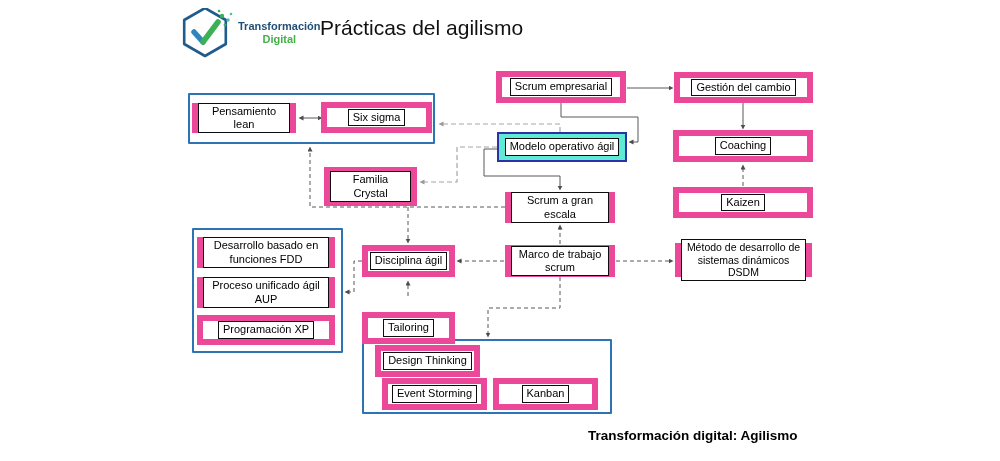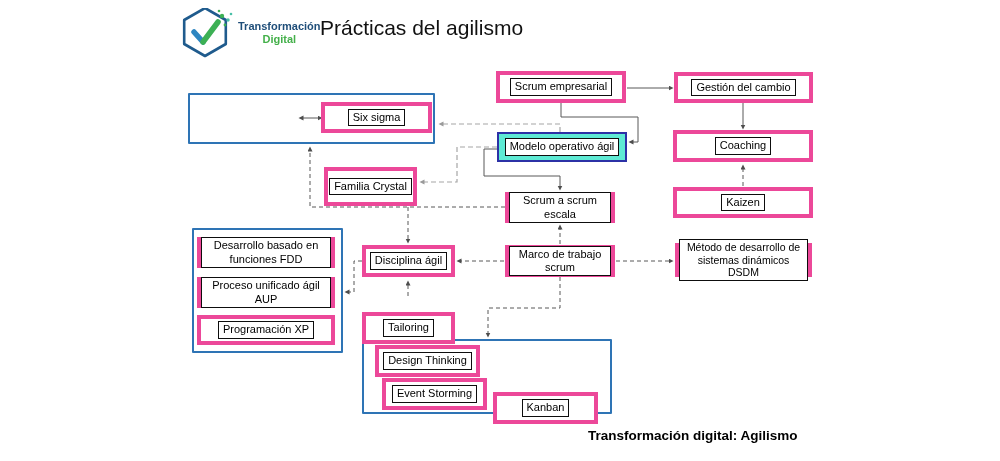--- a/index.html
+++ b/index.html
@@ -16,21 +16,21 @@
   #logo-text{position:absolute;left:238px;top:20px;line-height:1.15;text-align:center;}
   #logo-text .l1{font-size:11px;font-weight:bold;color:#1f4e79;}
   #logo-text .l2{font-size:11px;font-weight:bold;color:#44b04a;}
   
   #footer{
     position:absolute;left:588px;top:428px;font-size:13.5px;font-weight:bold;color:#000;
     white-space:nowrap;
   }
   
   .node{
-    position:absolute;box-sizing:border-box;background:#fff;border:4px solid #ec4899;
+    position:absolute;box-sizing:border-box;background:#fff;border:6px solid #ec4899;
     display:flex;align-items:center;justify-content:center;z-index:3;
   }
   .node .inner{
     border:1px solid #0d0d0d;background:#fff;color:#000;
     padding:1px 4px;font-size:11px;line-height:1.22;text-align:center;
   }
   .node.highlight{background:#5eead4;border:2.5px solid #2c31a6;}
   .node.small-text .inner{font-size:10.5px;padding:1px 2px;}
   .group{
     position:absolute;box-sizing:border-box;border:2px solid #2e74b5;background:transparent;
@@ -110,29 +110,32 @@
   <div class="node highlight" style="left:497px;top:132px;width:130px;height:30px">
     <span class="inner">Modelo operativo ágil</span>
   </div>
   <div class="node" style="left:673px;top:130px;width:140px;height:32px">
     <span class="inner">Coaching</span>
   </div>
   <div class="node" style="left:673px;top:187px;width:140px;height:31px">
     <span class="inner">Kaizen</span>
   </div>
 
+  <div class="node" style="left:192px;top:103px;width:104px;height:30px">
+    <span class="inner">Pensamiento lean</span>
+  </div>
   <div class="node" style="left:321px;top:102px;width:111px;height:31px">
     <span class="inner">Six sigma</span>
   </div>
 
   <div class="node" style="left:324px;top:167px;width:93px;height:39px">
     <span class="inner">Familia Crystal</span>
   </div>
   <div class="node" style="left:505px;top:192px;width:110px;height:31px">
-    <span class="inner">Scrum a scrum escala</span>
+    <span class="inner">Scrum a gran escala</span>
   </div>
   <div class="node" style="left:505px;top:245px;width:110px;height:32px">
     <span class="inner">Marco de trabajo scrum</span>
   </div>
   <div class="node" style="left:362px;top:245px;width:93px;height:32px">
     <span class="inner">Disciplina ágil</span>
   </div>
   <div class="node" style="left:362px;top:312px;width:93px;height:32px">
     <span class="inner">Tailoring</span>
   </div>
@@ -149,17 +152,17 @@
   <div class="node" style="left:197px;top:315px;width:138px;height:30px">
     <span class="inner">Programación XP</span>
   </div>
 
   <div class="node" style="left:375px;top:345px;width:105px;height:32px">
     <span class="inner">Design Thinking</span>
   </div>
   <div class="node" style="left:382px;top:378px;width:105px;height:32px">
     <span class="inner">Event Storming</span>
   </div>
-  <div class="node" style="left:493px;top:392px;width:105px;height:32px">
+  <div class="node" style="left:493px;top:378px;width:105px;height:32px">
     <span class="inner">Kanban</span>
   </div>
 
 </div>
 
 </body></html>

